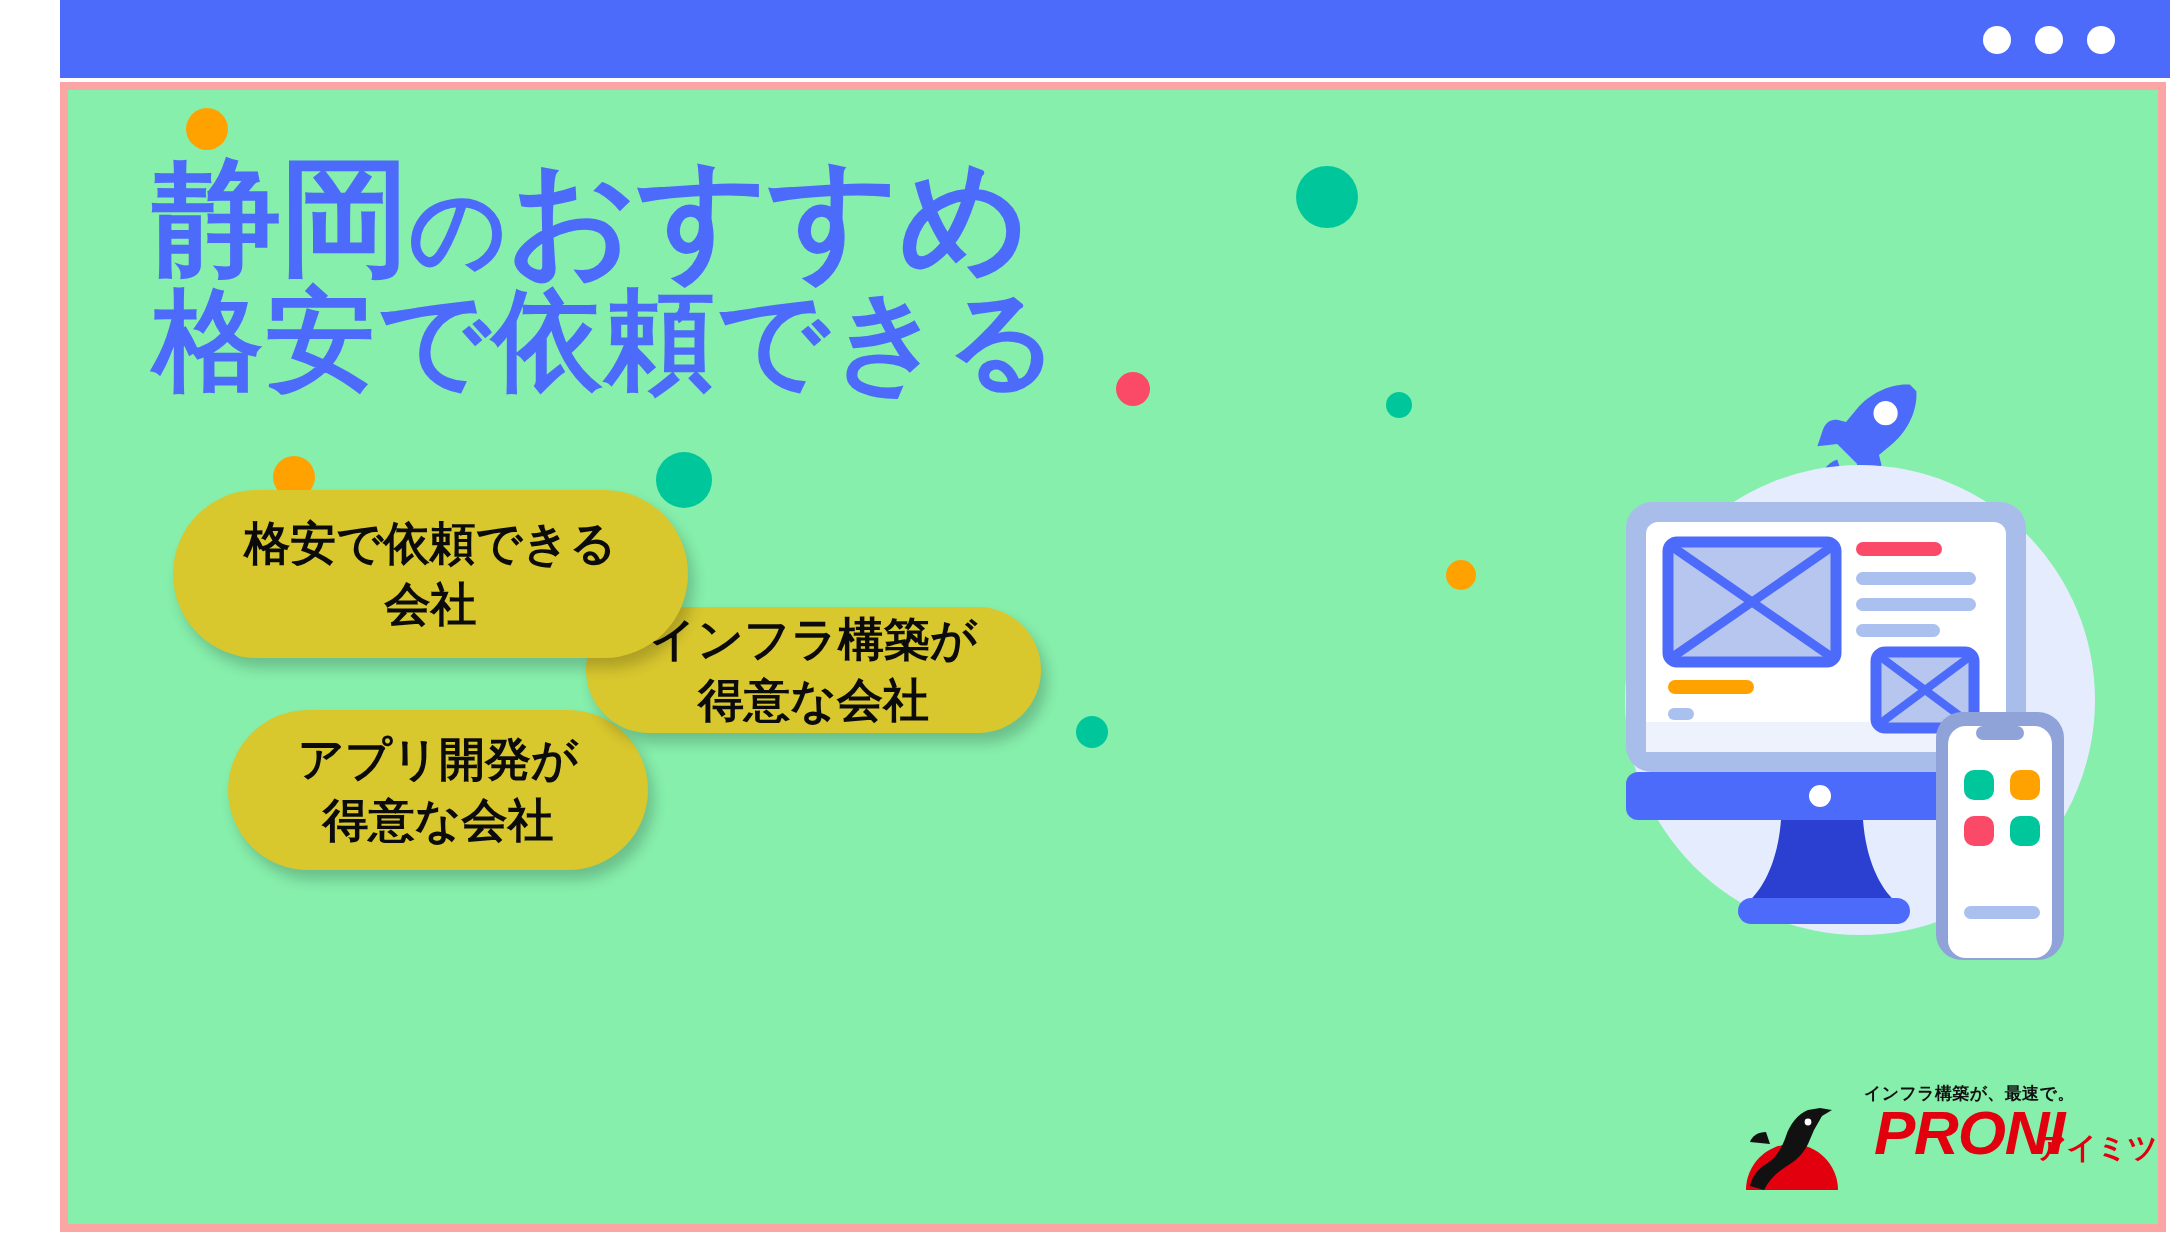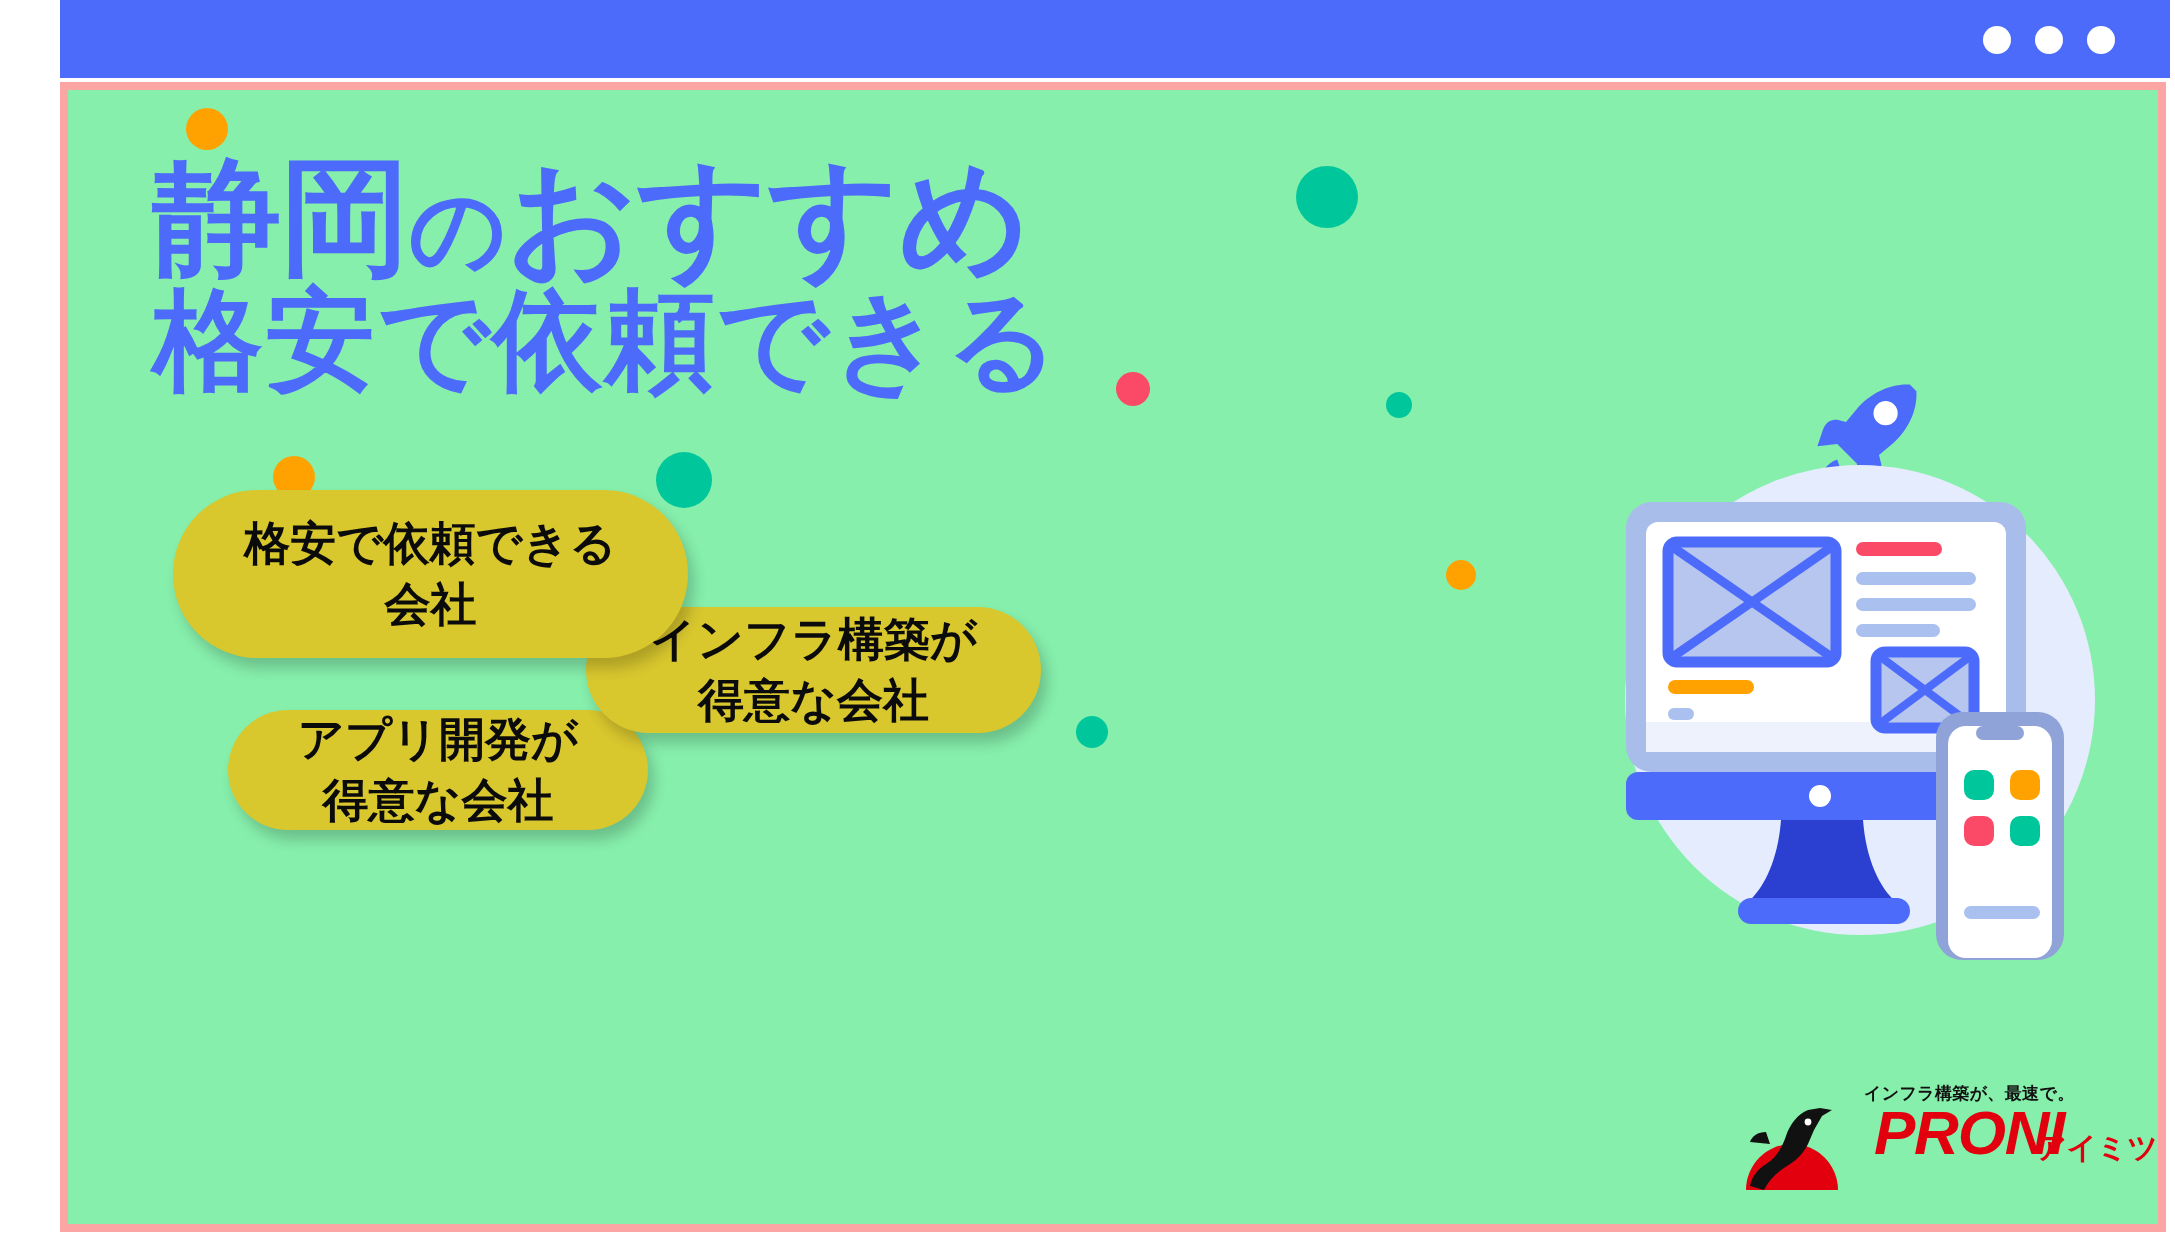--- a/index.html
+++ b/index.html
@@ -123,21 +123,21 @@
         </div>
       </div>
 
       <div class="pill" style="left:518px;top:517px;width:455px;height:126px;z-index:2;">
         <div>
           <span>インフラ構築が</span>
           <span>得意な会社</span>
         </div>
       </div>
 
-      <div class="pill" style="left:160px;top:620px;width:420px;height:120px;z-index:1;text-align:center;">
+      <div class="pill" style="left:160px;top:620px;width:420px;height:160px;z-index:1;text-align:center;">
         <div>
           <span>アプリ開発が</span>
           <span>得意な会社</span>
         </div>
       </div>
 
       <svg class="" style="position:absolute;left:1745px;top:288px;width:110px;height:110px;" viewBox="0 0 100 100">
         <path d="M88 6 C70 5 52 14 40 28 L30 40 L22 38 C16 37 11 41 9 47 L4 62 L22 60 L40 78 L38 96 L53 91 C59 89 63 84 62 78 L60 70 L72 60 C86 48 95 30 94 12 Z" fill="#4d6bfa"></path>
         <circle cx="66" cy="32" r="11" fill="#ffffff"></circle>
         <path d="M6 96 C6 86 12 78 22 74 L28 92 Z" fill="#4d6bfa"></path>

